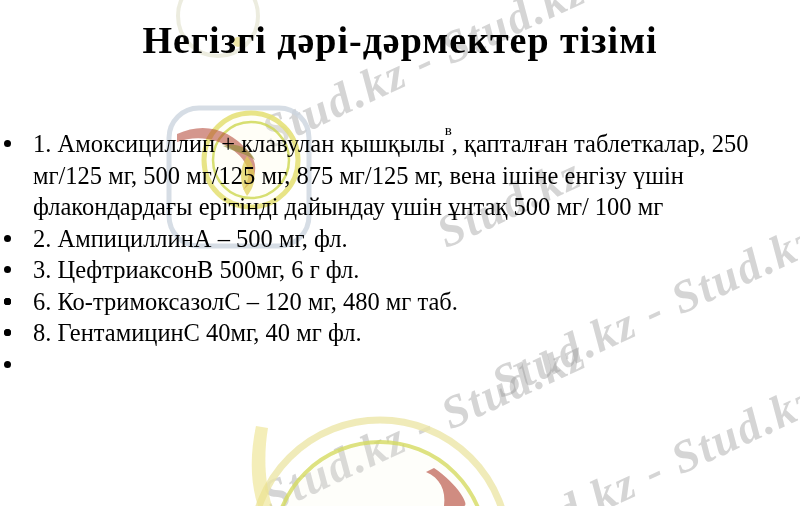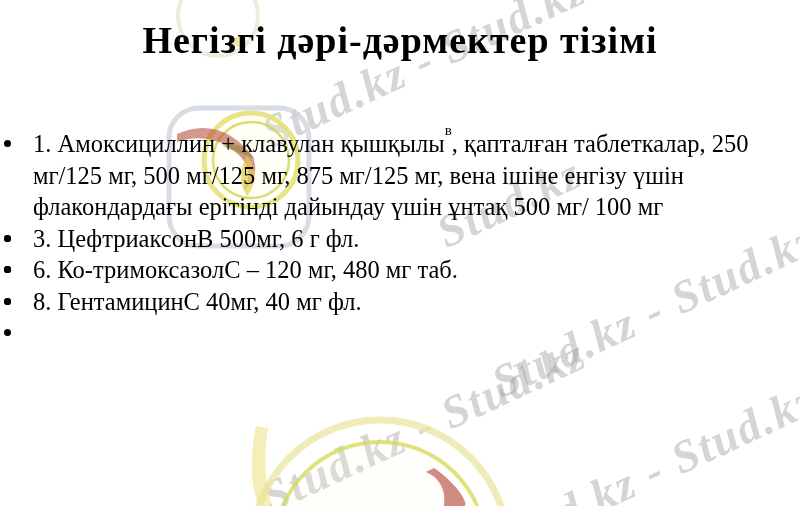--- a/index.html
+++ b/index.html
@@ -109,21 +109,21 @@
 
   <svg class="logo logo-3" width="100" height="100" viewBox="0 0 100 100">
     <circle cx="50" cy="50" r="40" fill="none" stroke="#e4e4d2" stroke-width="4" opacity="0.7"></circle>
     <circle cx="70" cy="76" r="5" fill="#e0d050" opacity="0.5"></circle>
   </svg>
 
   <div class="content">
     <h1 class="title">Негізгі дәрі-дәрмектер тізімі</h1>
     <ul class="med-list">
         <li class="item"><span class="bullet"></span><span class="txt">1. Амоксициллин + клавулан қышқылы<sup>в</sup>, қапталған таблеткалар, 250 мг/125 мг, 500 мг/125 мг, 875 мг/125 мг, вена ішіне енгізу үшін флакондардағы ерітінді дайындау үшін ұнтақ 500 мг/ 100 мг</span></li>
-        <li class="item"><span class="bullet"></span></li>
+        <li class="item"><span class="bullet"></span><span class="txt">2. АмпициллинА – 500 мг, фл.</span></li>
         <li class="item"><span class="bullet"></span><span class="txt">3. ЦефтриаксонВ 500мг, 6 г фл.</span></li>
         <li class="item"><span class="bullet"></span></li>
         <li class="item"><span class="bullet"></span></li>
         <li class="item"><span class="bullet"></span><span class="txt">6. Ко-тримоксазолС – 120 мг, 480 мг таб.</span></li>
         <li class="item"><span class="bullet"></span></li>
         <li class="item"><span class="bullet"></span><span class="txt">8. ГентамицинС 40мг, 40 мг фл.</span></li>
         <li class="item"><span class="bullet"></span></li>
       </ul>
   </div>
 

